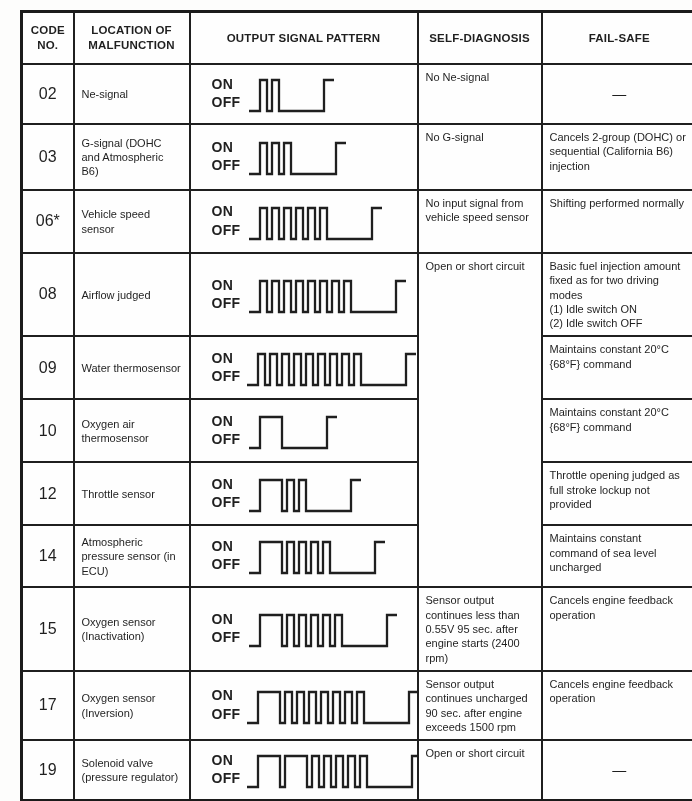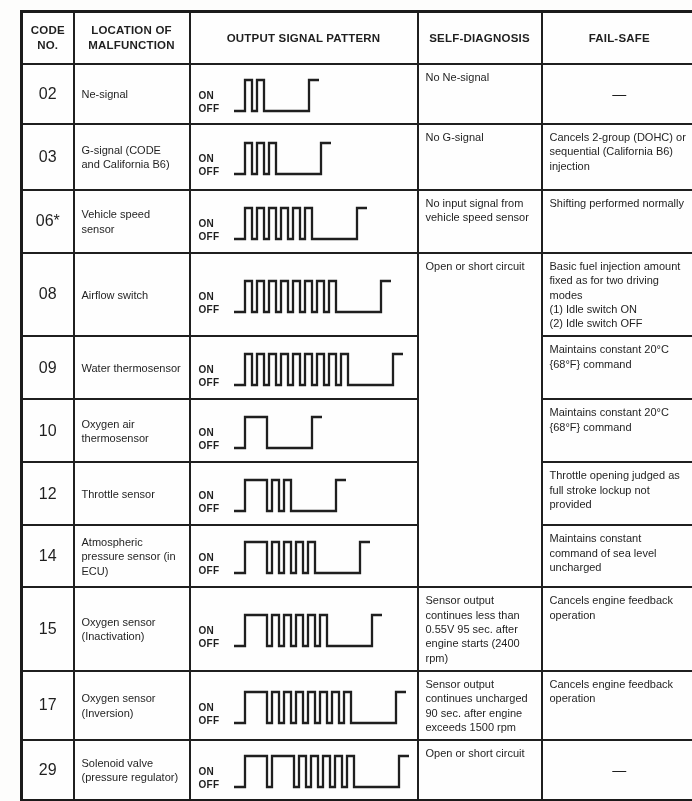--- a/index.html
+++ b/index.html
@@ -47,23 +47,23 @@
   tbody tr:nth-child(5){height:63px;}
   tbody tr:nth-child(6){height:63px;}
   tbody tr:nth-child(7){height:63px;}
   tbody tr:nth-child(8){height:62px;}
   tbody tr:nth-child(9){height:76px;}
   tbody tr:nth-child(10){height:64px;}
   tbody tr:nth-child(11){height:60px;}
   
   .wf{ display:flex; align-items:flex-start; }
   .wf-labels{
-    display:flex; flex-direction:column; justify-content:flex-end;
-    height:44px; margin:2px 8px 0 2px; min-width:26px;
-    font-size:10px; font-weight:bold; letter-spacing:.3px;
+    display:flex; flex-direction:column; justify-content:center;
+    height:44px; margin:2px 8px 0 15px; min-width:26px;
+    font-size:14px; font-weight:bold; letter-spacing:.3px;
   }
   .wf-svg{ flex:0 0 auto; }
   .wf-svg svg{ display:block; margin-top:2px; }
 </style>
 </head>
 <body>
 
 <table class="diag">
   <colgroup>
     <col style="width:52px">
@@ -98,21 +98,21 @@
               </svg>
             </div>
         </div>
       </td>
       <td class="diagc">No Ne-signal</td>
       <td class="fail dash">—</td>
     </tr>
 
     <tr>
       <td class="code">03</td>
-      <td class="loc">G-signal (CODE and California B6)</td>
+      <td class="loc">G-signal (DOHC and Atmospheric B6)</td>
       <td class="pat">
         <div class="wf">
           <div class="wf-labels">
               <span>ON</span>
               <span>OFF</span>
             </div>
           <div class="wf-svg">
               <svg width="100" height="48" viewBox="0 0 100 48">
                 <path d="M1 40 H12 V9 H19 V40 H24 V9 H31 V40 H36 V9 H43 V40 H88 V9 H98" fill="none" stroke="#1f1f1f" stroke-width="2.3" stroke-linejoin="miter"></path>
               </svg>
@@ -138,21 +138,21 @@
               </svg>
             </div>
         </div>
       </td>
       <td class="diagc">No input signal from vehicle speed sensor</td>
       <td class="fail">Shifting performed normally</td>
     </tr>
 
     <tr>
       <td class="code">08</td>
-      <td class="loc">Airflow switch</td>
+      <td class="loc">Airflow judged</td>
       <td class="pat">
         <div class="wf">
           <div class="wf-labels">
               <span>ON</span>
               <span>OFF</span>
             </div>
           <div class="wf-svg">
               <svg width="160" height="48" viewBox="0 0 160 48">
                 <path d="M1 40 H12 V9 H19 V40 H24 V9 H31 V40 H36 V9 H43 V40 H48 V9 H55 V40 H60 V9 H67 V40 H72 V9 H79 V40 H84 V9 H91 V40 H96 V9 H103 V40 H148 V9 H158" fill="none" stroke="#1f1f1f" stroke-width="2.3" stroke-linejoin="miter"></path>
               </svg>
@@ -275,21 +275,21 @@
                 <path d="M1 40 H12 V9 H34 V40 H39 V9 H46 V40 H51 V9 H58 V40 H63 V9 H70 V40 H75 V9 H82 V40 H87 V9 H94 V40 H99 V9 H106 V40 H111 V9 H118 V40 H163 V9 H173" fill="none" stroke="#1f1f1f" stroke-width="2.3" stroke-linejoin="miter"></path>
               </svg>
             </div>
         </div>
       </td>
       <td class="diagc">Sensor output continues uncharged 90 sec. after engine exceeds 1500 rpm</td>
       <td class="fail">Cancels engine feedback operation</td>
     </tr>
 
     <tr>
-      <td class="code">29</td>
+      <td class="code">19</td>
       <td class="loc">Solenoid valve (pressure regulator)</td>
       <td class="pat">
         <div class="wf">
           <div class="wf-labels">
               <span>ON</span>
               <span>OFF</span>
             </div>
           <div class="wf-svg">
               <svg width="178" height="48" viewBox="0 0 178 48">
                 <path d="M1 40 H12 V9 H34 V40 H39 V9 H61 V40 H66 V9 H73 V40 H78 V9 H85 V40 H90 V9 H97 V40 H102 V9 H109 V40 H114 V9 H121 V40 H166 V9 H176" fill="none" stroke="#1f1f1f" stroke-width="2.3" stroke-linejoin="miter"></path>

